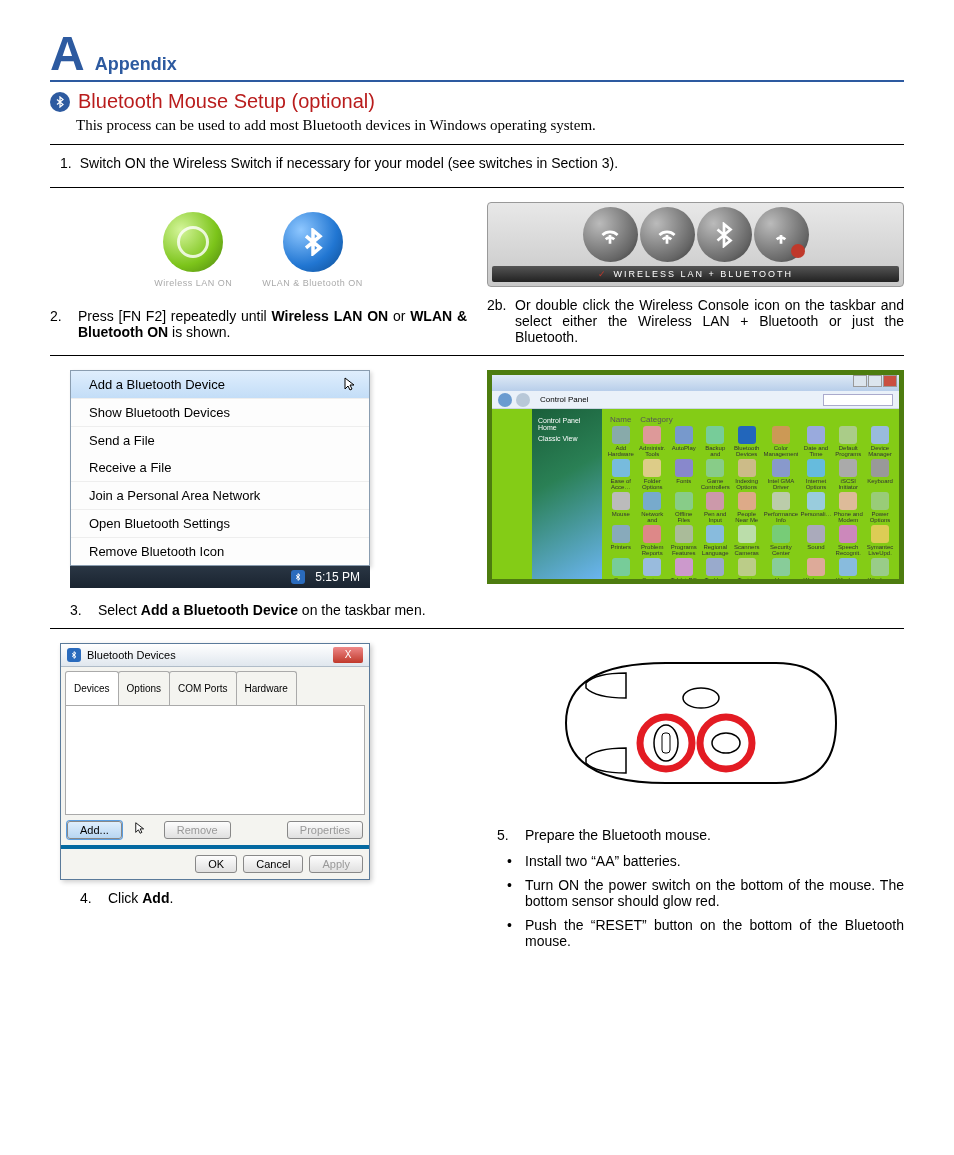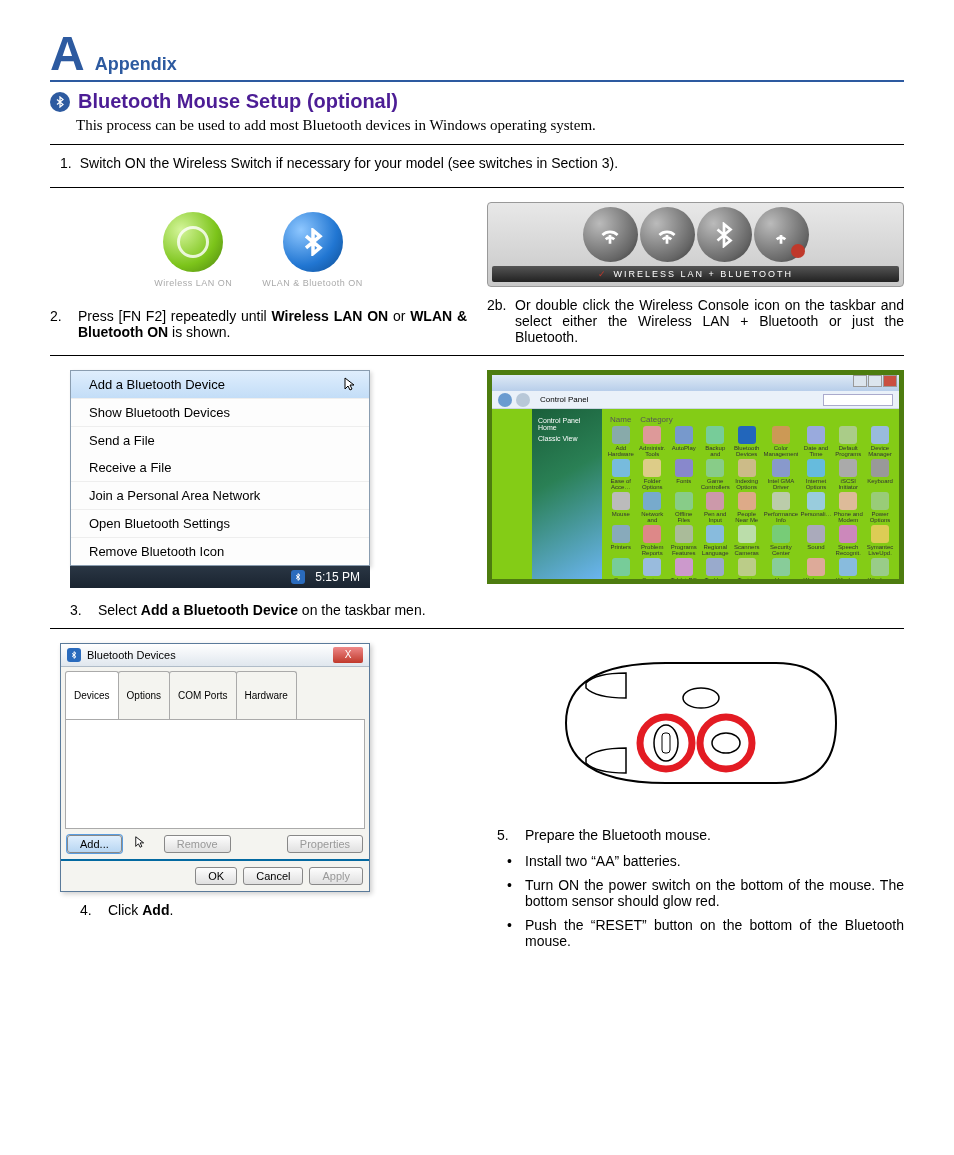--- a/index.html
+++ b/index.html
@@ -10,21 +10,21 @@
     padding: 30px 50px 40px 50px;
     color: #000;
     font-size: 14px;
   }
   .header-line { display: flex; align-items: baseline; gap: 10px; border-bottom: 2px solid #2d5aa0; padding-bottom: 2px; margin-bottom: 8px;}
   .big-a { font-size: 48px; font-weight: bold; color: #2d5aa0; line-height: 1;}
   .appendix { font-size: 18px; font-weight: bold; color: #2d5aa0; }
   .section-title-row { display: flex; align-items: center; gap: 8px; margin-bottom: 4px;}
   .bt-badge { width: 20px; height: 20px; border-radius: 50%; background: #2d5aa0; display:flex; align-items:center; justify-content:center;}
   .bt-badge svg { width: 12px; height: 12px; fill:#fff; stroke:#fff;}
-  .section-title { font-size: 20px; font-weight: bold; color: #4c1d95;}
+  .section-title { font-size: 20px; font-weight: normal; color: #b91c1c;}
   .intro { font-family: Georgia, 'Times New Roman', serif; font-size: 15px; margin: 4px 0 10px 26px;}
   hr.thin { border: none; border-top: 1px solid #000; margin: 6px 0;}
   .two-col { display: flex; gap: 20px; margin-top: 14px; padding-bottom: 10px;}
   .two-col.border { border-bottom: 1px solid #000;}
   .col { flex: 1; }
   .figure-box { margin-bottom: 10px; }
   .caption { display: flex; gap: 6px; font-size: 14px; text-align: justify;}
   .caption .num { min-width: 22px; white-space: nowrap;}
   .caption .body { flex: 1; text-align: justify;}
   .bold { font-weight: bold; }
@@ -74,28 +74,28 @@
   .cp-ico .ic{width:18px;height:18px;margin:0 auto;border-radius:3px;}
   .cp-ico .lbl{font-size:6px;color:#333;line-height:1;margin-top:1px;height:12px;overflow:hidden;}
 
   
   .btd-wrap{padding:0 0 0 10px;}
   .btd-window{width:310px;border:1px solid #5a7a9a;background:#f4f4f0;font-size:11px;box-shadow:2px 2px 5px rgba(0,0,0,0.2);}
   .btd-title{background:linear-gradient(#fff,#e0e7ee);padding:3px 6px;display:flex;align-items:center;gap:6px;border-bottom:1px solid #b0bcc8;}
   .btd-title .ic{width:14px;height:14px;border-radius:3px;background:#2a6bbd;display:inline-flex;align-items:center;justify-content:center;}
   .btd-close{margin-left:auto;width:30px;height:16px;background:linear-gradient(#e88,#c0392b);color:#fff;text-align:center;line-height:16px;border-radius:2px;font-size:10px;}
   .btd-tabs{display:flex;background:#f4f4f0;padding:4px 4px 0 4px;gap:0;}
-  .btd-tab{padding:18px 8px;border:1px solid #aaa;border-bottom:none;background:#f4f4f0;font-size:10px;border-radius:3px 3px 0 0;margin-right:-1px;}
+  .btd-tab{padding:11px 8px;border:1px solid #aaa;border-bottom:none;background:#f4f4f0;font-size:10px;border-radius:3px 3px 0 0;margin-right:-1px;}
   .btd-tab.active{background:#fff;position:relative;z-index:1;}
   .btd-content{border:1px solid #aaa;margin:0 4px;background:#fff;height:110px;}
   .btd-buttons{display:flex;gap:16px;padding:6px;}
   .btd-btn{border:1px solid #888;background:linear-gradient(#fdfdfd,#e0e0e0);padding:2px 12px;border-radius:3px;font-size:11px;}
   .btd-btn.hl{background:linear-gradient(#dfeefd,#b8d6f2);box-shadow:0 0 0 1px #5a9de0;}
   .btd-btn.disabled{color:#999;}
-  .btd-footer{display:flex;justify-content:flex-end;gap:6px;padding:6px;border-top:2px solid #0369a1;}
+  .btd-footer{display:flex;justify-content:flex-end;gap:6px;padding:6px;border-top:4px solid #0369a1;}
 
   
   .mouse-fig{display:flex;justify-content:center;padding:0 0 14px 0;}
   .mouse-svg{width:320px;height:160px;}
 
   .bullets{padding-left:18px;}
   .bullets li{list-style:none;position:relative;padding:4px 0 4px 10px;text-align:justify;}
   .bullets li::before{content:"•";position:absolute;left:-8px;}
 </style>
 </head>

